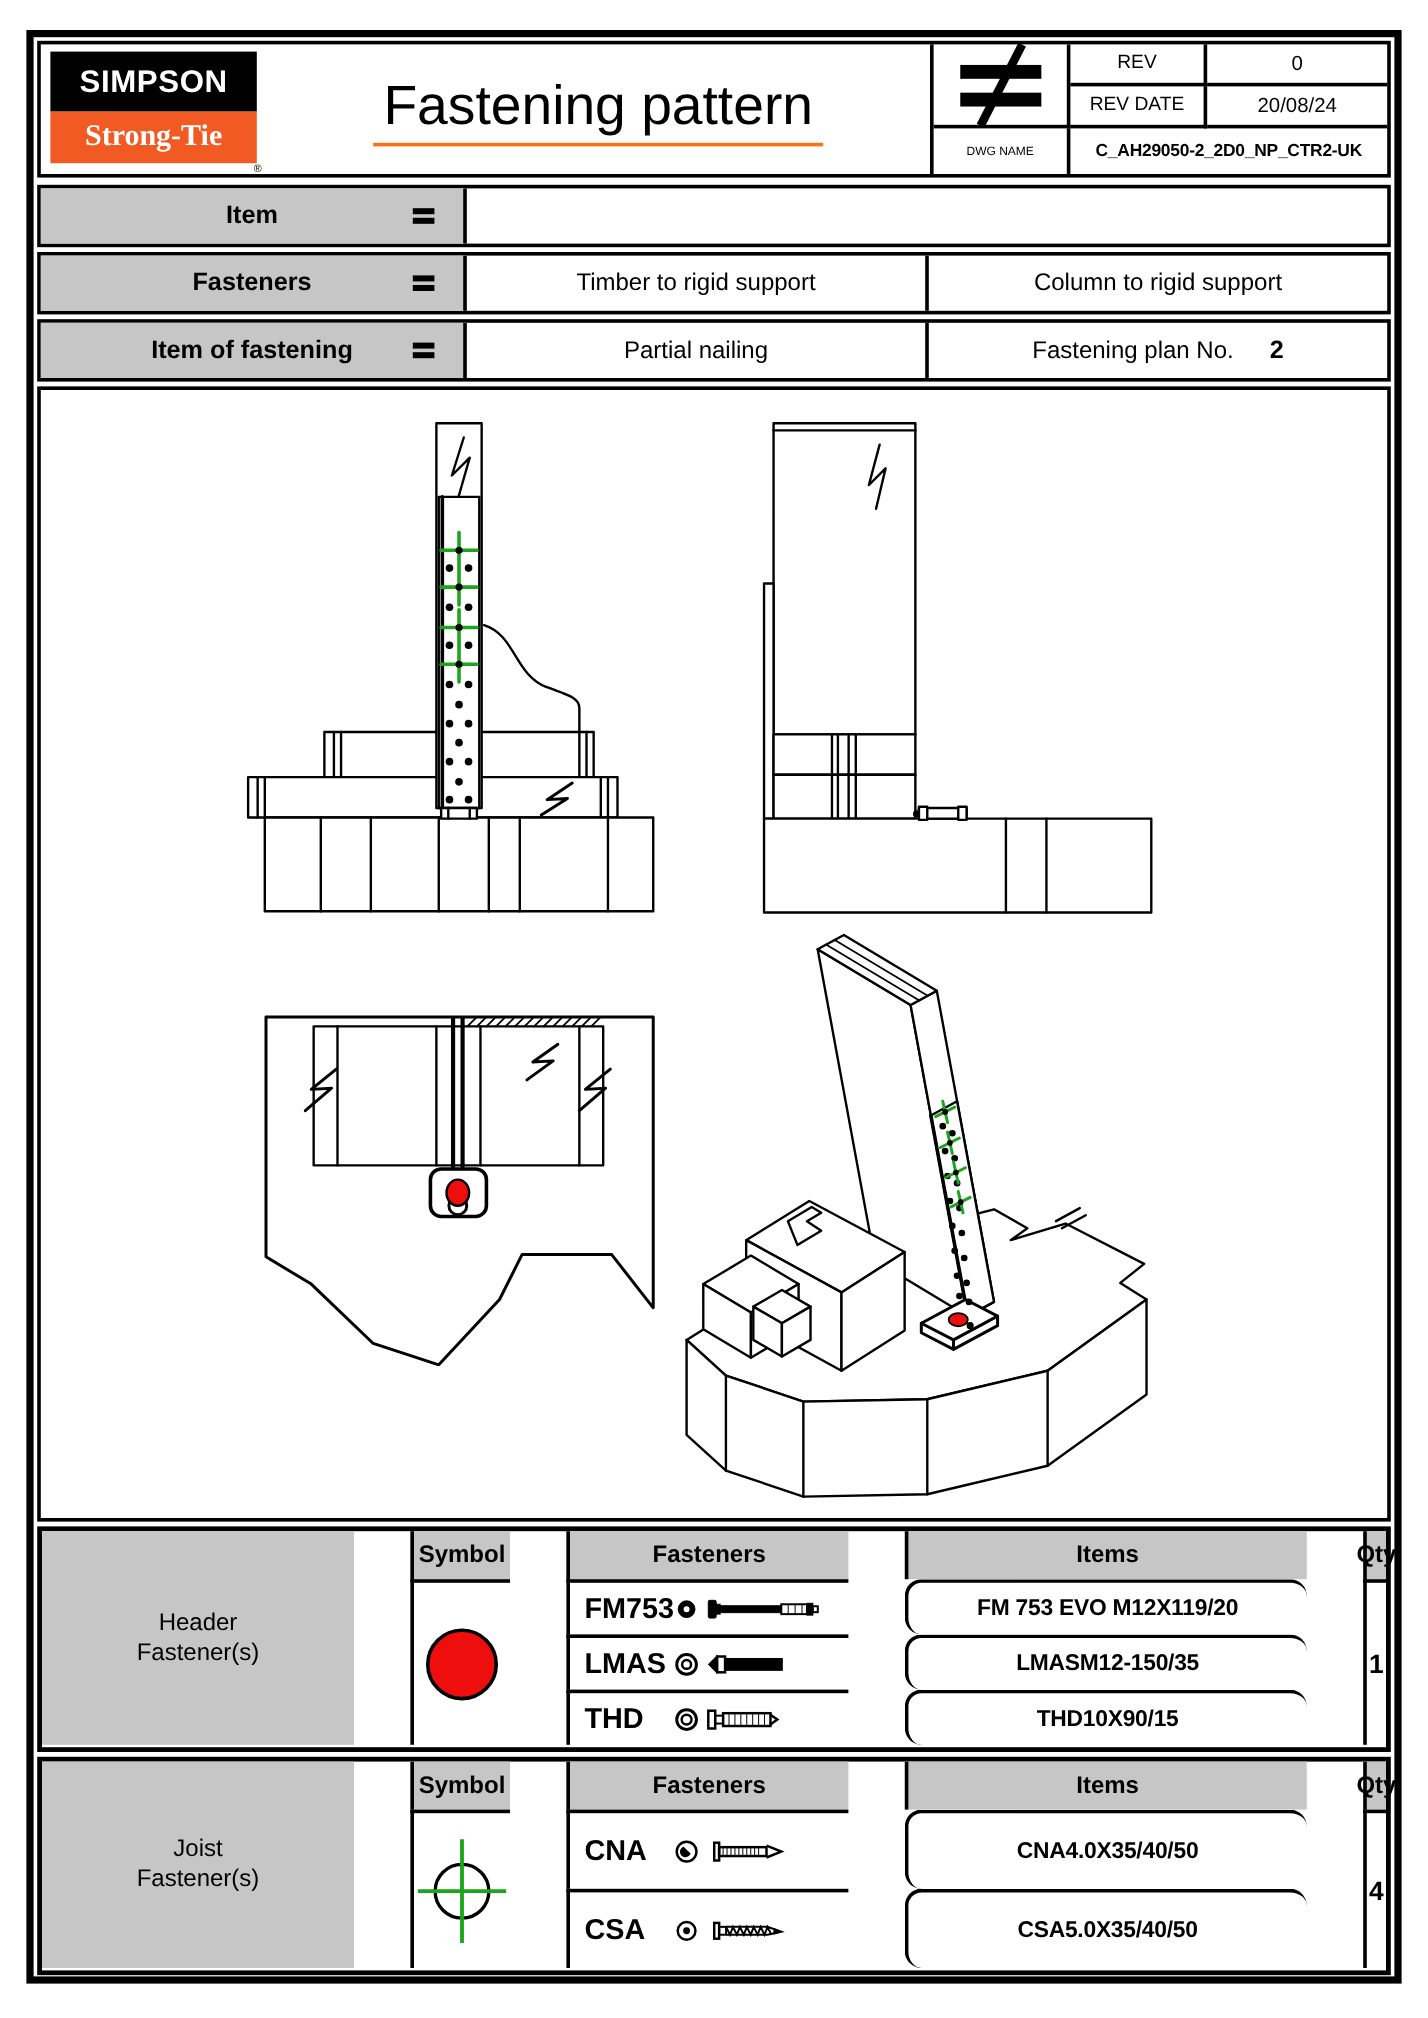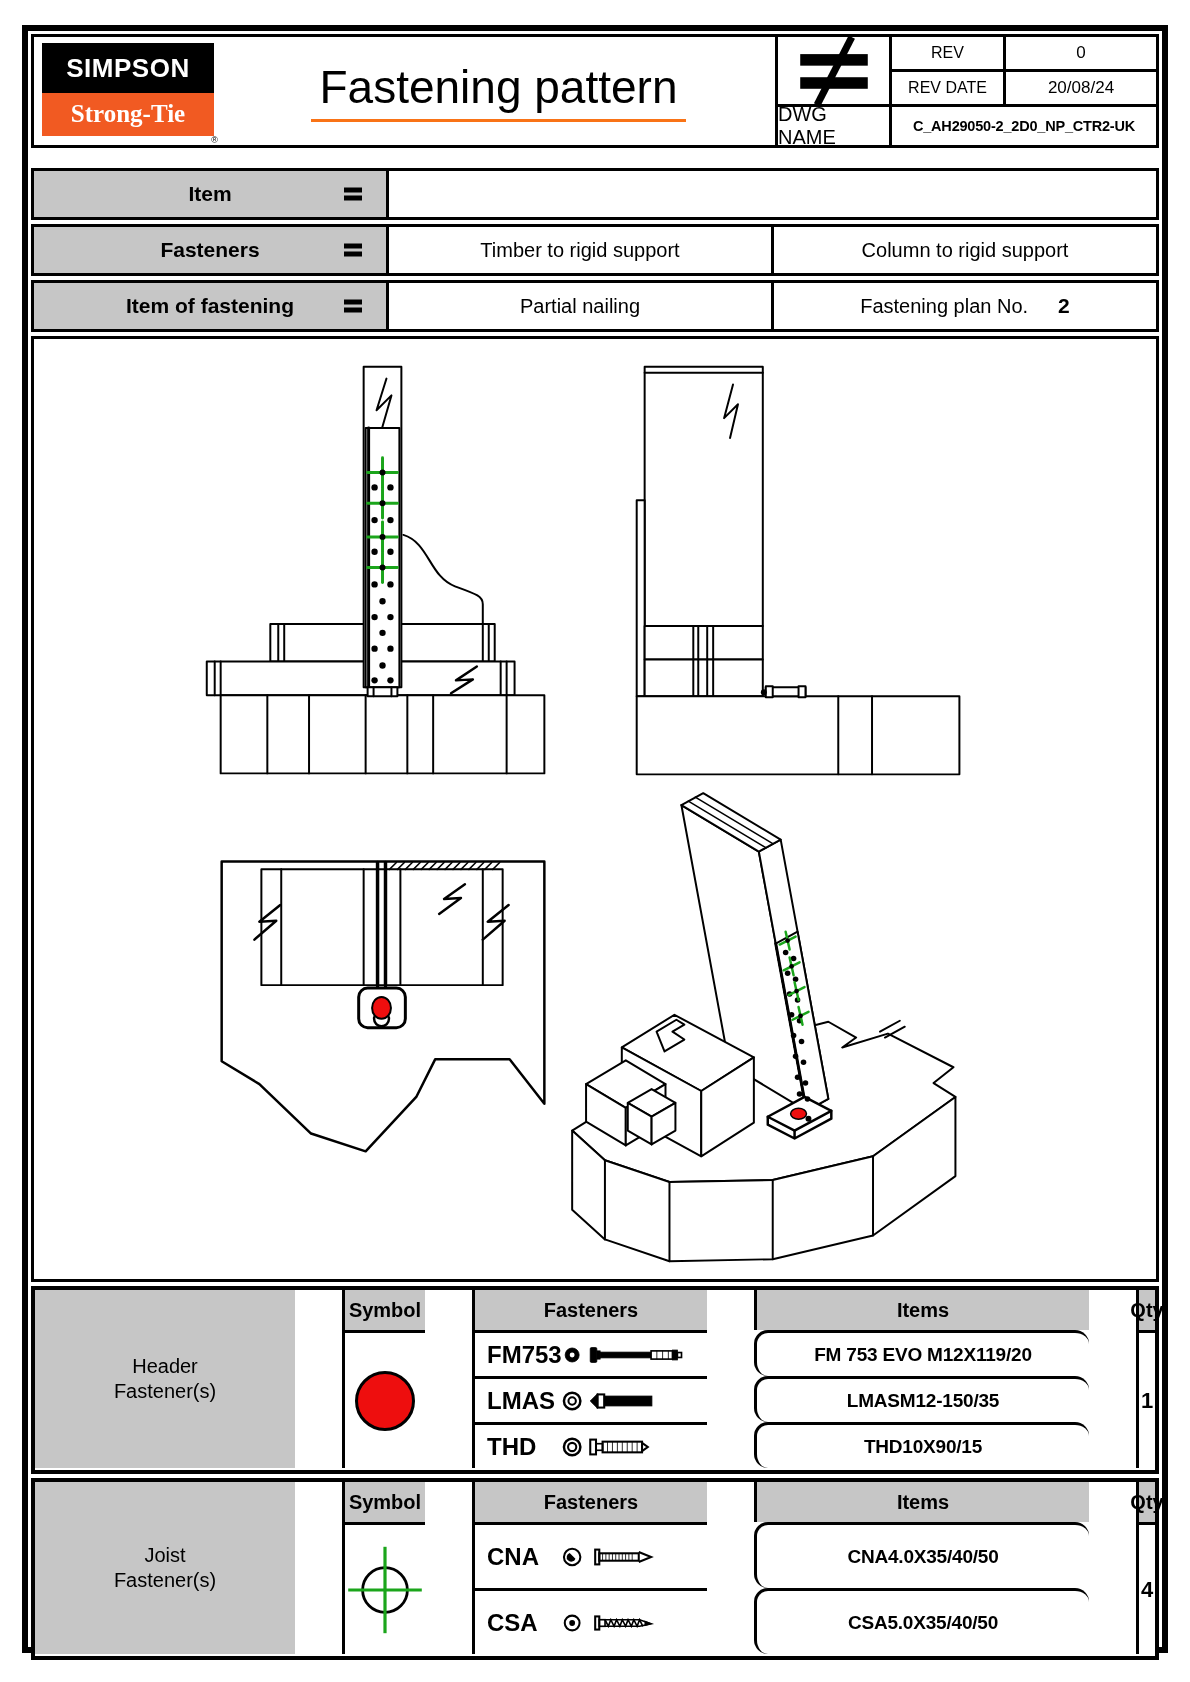--- a/index.html
+++ b/index.html
@@ -3,38 +3,38 @@
 <meta charset="utf-8">
 <style>
   html,body{margin:0;padding:0;background:#fff;}
   .page{position:relative;width:1190px;height:1682px;background:#fff;
         font-family:"Liberation Sans",sans-serif;color:#000;overflow:hidden;}
   .frame{position:absolute;left:22px;top:25px;width:1146px;height:1628px;
          border:6px solid #000;box-sizing:border-box;background:#fff;}
   .sec{border:3px solid #000;margin:3px 3px 4px 3px;box-sizing:border-box;background:#fff;}
 
   
-  .hdr{display:flex;align-items:stretch;height:114px;margin-bottom:20px;}
+  .hdr{display:flex;align-items:stretch;height:114px;margin-bottom:6px;}
   .logo{width:172px;padding:6px 8px;position:relative;}
   .logo-top{background:#000;color:#fff;font-weight:bold;font-size:26px;letter-spacing:.5px;
             text-align:center;padding:10px 2px 9px;}
   .logo-bot{background:#F15A22;color:#fff;font-weight:bold;font-size:25px;
             font-family:"Liberation Serif",serif;text-align:center;padding:7px 2px 8px;}
   .logo-reg{position:absolute;right:4px;bottom:0;font-size:9px;}
   .title-wrap{flex:1;display:flex;align-items:center;justify-content:center;}
   .title{font-size:46px;border-bottom:3px solid #f97316;padding:0 8px 5px;}
   .tblock{width:378px;border-left:3px solid #000;display:grid;
           grid-template-columns:114px 114px 1fr;grid-template-rows:1fr 1fr 38px;}
   .tb{display:flex;align-items:center;justify-content:center;font-size:16px;box-sizing:border-box;}
   .tb-sym{grid-area:1/1/3/2;border-right:3px solid #000;border-bottom:3px solid #000;}
   .tb-rl{grid-area:1/2/2/3;border-right:3px solid #000;border-bottom:3px solid #000;}
   .tb-rv{grid-area:1/3/2/4;border-bottom:3px solid #000;font-size:17px;}
   .tb-dl{grid-area:2/2/3/3;border-right:3px solid #000;border-bottom:3px solid #000;}
   .tb-dv{grid-area:2/3/3/4;border-bottom:3px solid #000;font-size:17px;}
-  .tb-nl{grid-area:3/1/4/2;border-right:3px solid #000;font-size:20px;}
+  .tb-nl{grid-area:3/1/4/2;border-right:3px solid #000;font-size:10px;}
   .tb-nv{grid-area:3/2/4/4;font-size:14.5px;font-weight:bold;letter-spacing:-.2px;}
 
   
   .irow{display:flex;height:52px;}
   .ilabel{width:352px;background:#C6C6C6;border-right:3px solid #000;position:relative;
           display:flex;align-items:center;justify-content:center;font-weight:bold;font-size:21px;}
   .eq{position:absolute;right:24px;top:50%;transform:translateY(-50%);width:18px;height:13px;
       border-top:5px solid #000;border-bottom:5px solid #000;box-sizing:border-box;}
   .ival{flex:1;display:flex;align-items:center;justify-content:center;font-size:20px;}
   .ival.split{border-left:3px solid #000;}

